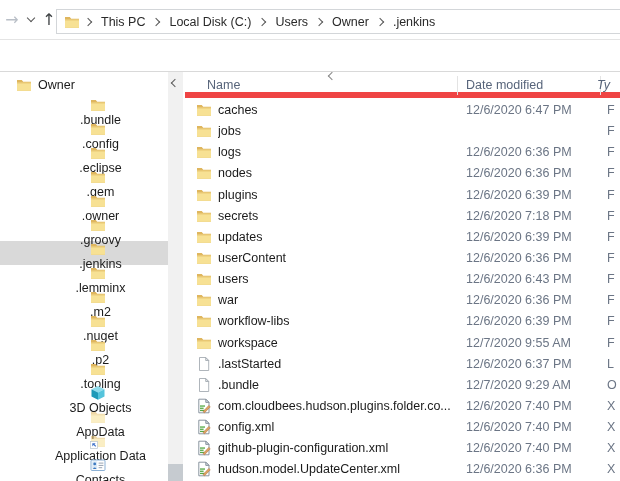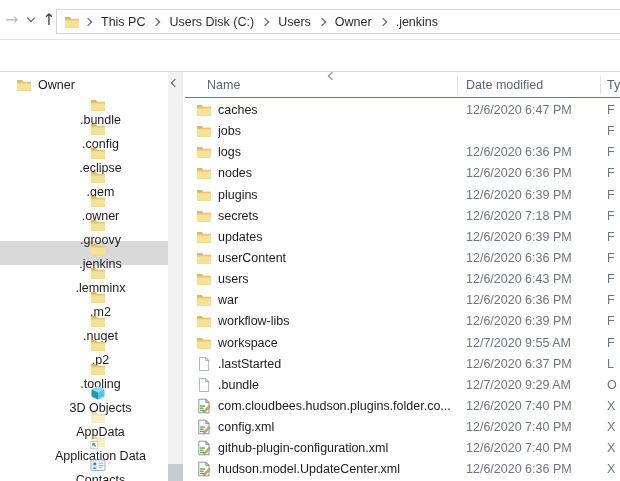--- a/index.html
+++ b/index.html
@@ -34,25 +34,25 @@
   .side-item.sel { background:#d9d9d9; }
   .side-item .lbl { margin-left:6px; white-space:nowrap; }
   .indent0 { padding-left:16px; }
   .indent1 { padding-left:27px;flex-direction:column; }
   .icon16 { width:16px; height:16px; flex:0 0 16px; display:inline-block; }
   .side-scroll { position:absolute; left:168px; top:72px; width:15px; height:409px; background:#f1f1f1; }
   .side-scroll .arrow { position:absolute; left:4px; top:8px; border-color:#5a5a5a; }
   .side-thumb { position:absolute; left:0; top:392px; width:15px; height:17px; background:#c6cbd0; }
   
   .filelist { position:absolute; left:185px; top:72px; width:435px; bottom:0; overflow:hidden; }
-  .list-header { position:absolute; top:0; left:0; right:0; height:26px; border-bottom:1px solid #ef4444; color:#57647a; box-sizing:border-box; }
+  .list-header { position:absolute; top:0; left:0; right:0; height:26px; border-bottom:6px solid #ef4444; color:#57647a; box-sizing:border-box; }
   .col-name { position:absolute; left:22px;  top:6px; }
   .sort-caret { position:absolute; left:144px; top:1px; border-color:#868686; }
   .col-date { position:absolute; left:281px; top:6px; }
-  .col-type { position:absolute; left:422px; top:6px; }
+  .col-type { position:absolute; left:412px; top:6px;font-style:italic; }
   .hdr-div { position:absolute; top:4px; height:19px; width:1px; background:#e3e3e3; }
   .hdr-div.d1 { left:272px; }
   .hdr-div.d2 { left:415px; }
   .rows { position:absolute; top:28px; left:0; right:0; }
   .frow { height:21.15px; position:relative; }
   .frow .icon16 { position:absolute; left:11px; top:2px; }
   .frow .fname  { position:absolute; left:33px;  top:3px; white-space:nowrap; max-width:238px; overflow:hidden; }
   .frow .fdate  { position:absolute; left:281px; top:3px; color:#6b7585; white-space:nowrap; }
   .frow .ftype  { position:absolute; left:422px; top:3px; color:#6b7585; white-space:nowrap; }
 </style>
@@ -74,21 +74,21 @@
             <path d="M1 5.7h14v1.2H1z" fill="#efd483"></path>
           </svg></span>
       <span id="breadcrumb" style="display:flex;align-items:center;">
           <span class="crumb-sep">
             <span class="chev right"></span>
           </span>
           <span class="crumb">This PC</span>
           <span class="crumb-sep">
             <span class="chev right"></span>
           </span>
-          <span class="crumb">Users Disk (C:)</span>
+          <span class="crumb">Local Disk (C:)</span>
           <span class="crumb-sep">
             <span class="chev right"></span>
           </span>
           <span class="crumb">Users</span>
           <span class="crumb-sep">
             <span class="chev right"></span>
           </span>
           <span class="crumb">Owner</span>
           <span class="crumb-sep">
             <span class="chev right"></span>

